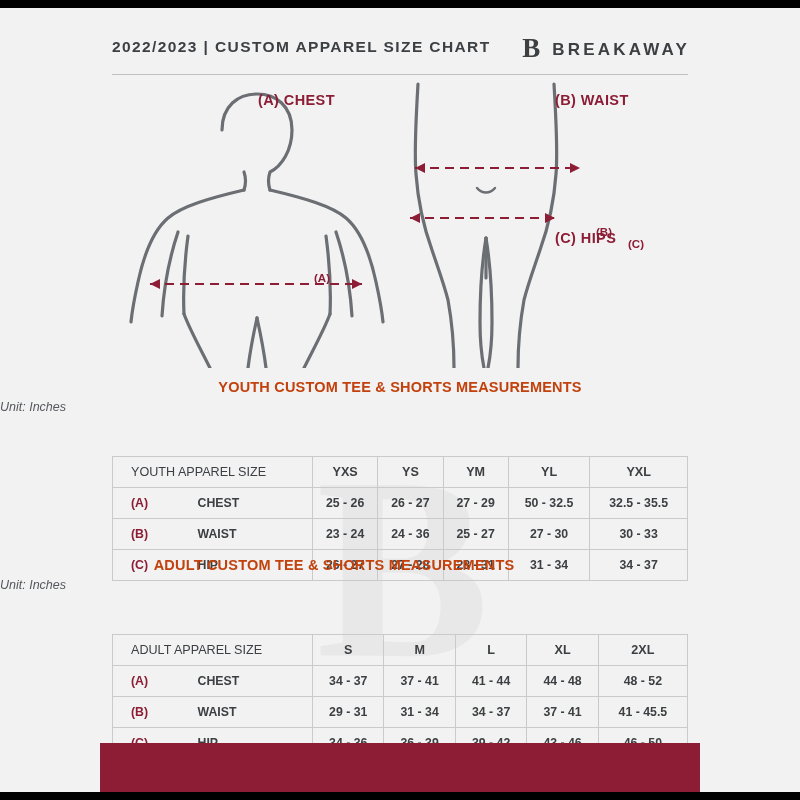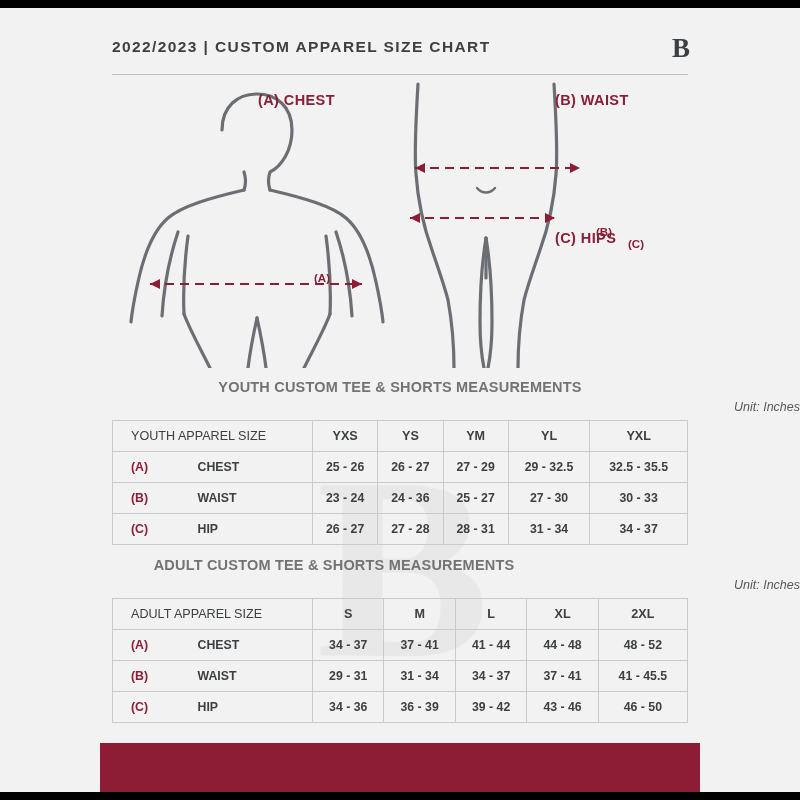--- a/index.html
+++ b/index.html
@@ -114,36 +114,37 @@
     line-height: 1.42;
   }
   #callout-chest { left: 258px; top: 14px; width: 150px; }
   #callout-waist { left: 555px; top: 14px; width: 140px; }
   #callout-hips  { left: 555px; top: 152px; width: 140px; }
   
   .section-title {
     text-align: center;
     font-size: 14.5px;
     font-weight: bold;
-    color: #737373;
+    color: #c2410c;
     letter-spacing: 0.2px;
   }
   .section-unit {
-    text-align: right;
+    text-align: left;
     font-size: 12.5px;
     font-style: italic;
     color: #55585c;
     margin-top: 3px;
   }
   
   table.sizes {
     position: absolute;
     border-collapse: collapse;
     width: 576px;
     left: 112px;
+    margin-top: 36px;
   }
   table.sizes td, table.sizes th {
     border: 1px solid #c9cacc;
     height: 28px;
     font-size: 12.3px;
     color: #3c4043;
     text-align: center;
     font-weight: bold;
   }
   table.sizes th {
@@ -182,20 +183,21 @@
   <div class="sheet">
 
     <div class="watermark">B</div>
 
     <div class="content">
 
       <div class="header">
         <div class="header-title">2022/2023  |  CUSTOM APPAREL SIZE CHART</div>
         <div class="brand">
           <div class="brand-mark">B</div>
+          <div class="brand-name">BREAKAWAY</div>
         </div>
         <div class="header-rule"></div>
       </div>
 
       <div class="illus">
 
         <svg class="figure-svg" width="560" height="290" viewBox="0 0 560 290">
           <g fill="none" stroke="#6b6e72" stroke-width="3.2" stroke-linecap="round" stroke-linejoin="round">
 
             <path d="M112 52 C112 28, 128 16, 147 16 C166 16, 182 28, 182 52
@@ -283,21 +285,21 @@
         </thead>
         <tbody>
           <tr>
             <td class="rowlabel">
               <span class="mark" style="margin-right: 6px;">(A)</span>
               <span class="lbl-dark">CHEST</span>
             </td>
             <td>25 - 26</td>
             <td>26 - 27</td>
             <td>27 - 29</td>
-            <td>29 - 32.5</td>
+            <td>50 - 32.5</td>
             <td>32.5 - 35.5</td>
           </tr>
           <tr>
             <td class="rowlabel">
               <span class="mark" style="margin-right: 6px;">(B)</span>
               <span class="lbl-dark">WAIST</span>
             </td>
             <td>23 - 24</td>
             <td>24 - 36</td>
             <td>25 - 27</td>

